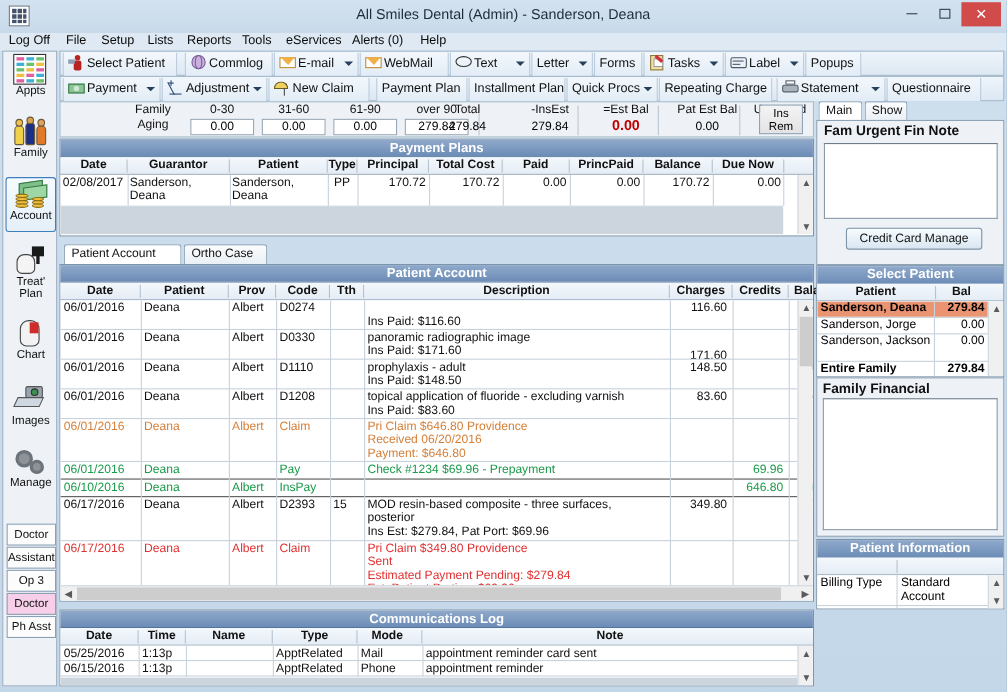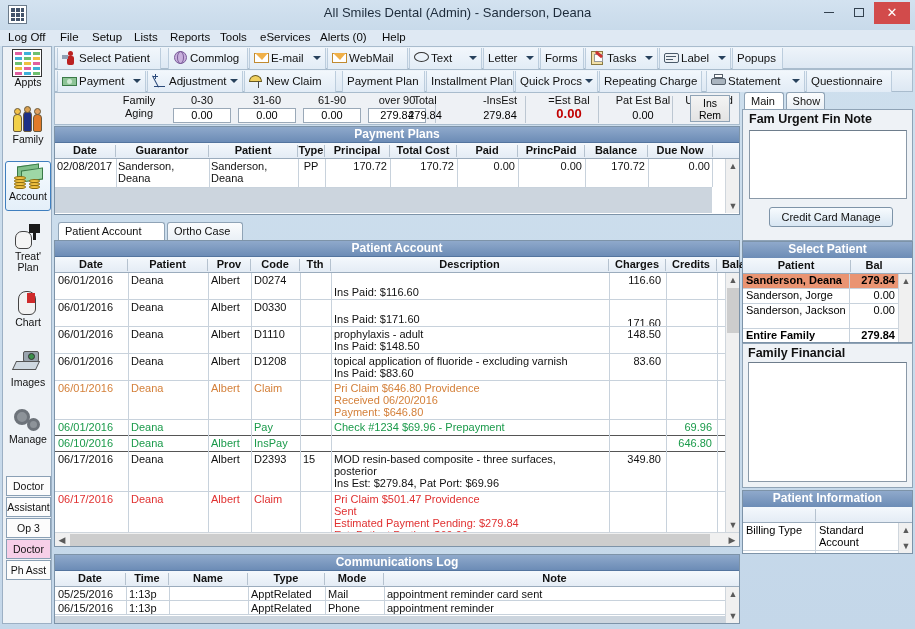--- a/index.html
+++ b/index.html
@@ -381,20 +381,21 @@
         <div class="gcell" style="left: 279px; top: 13px; width: 271px; color: rgb(17, 17, 17);">Ins Paid: $116.60</div>
         <div class="gcell" style="left: 554px; top: 1px; width: 52px; color: rgb(17, 17, 17); text-align: right;">116.60</div>
         <div class="gcell" style="left: 611px; top: 1px; width: 46px; color: rgb(17, 17, 17); text-align: right;"></div>
         <div class="gcell" style="left: 662px; top: 1px; width: 48px; color: rgb(17, 17, 17); text-align: right;">243.10</div>
         <i class="hline" style="top: 26px; width: 670px;"></i>
         <div class="gcell" style="left: 3px; top: 28px; width: 66px; color: rgb(17, 17, 17);">06/01/2016</div>
         <div class="gcell" style="left: 76px; top: 28px; width: 73px; color: rgb(17, 17, 17);">Deana</div>
         <div class="gcell" style="left: 156px; top: 28px; width: 36px; color: rgb(17, 17, 17);">Albert</div>
         <div class="gcell" style="left: 199px; top: 28px; width: 42px; color: rgb(17, 17, 17);">D0330</div>
         <div class="gcell" style="left: 248px; top: 28px; width: 24px; color: rgb(17, 17, 17);"></div>
+        <div class="gcell" style="left: 279px; top: 28px; width: 271px; color: rgb(17, 17, 17);"> panoramic radiographic image</div>
         <div class="gcell" style="left: 279px; top: 40px; width: 271px; color: rgb(17, 17, 17);">Ins Paid: $171.60</div>
         <div class="gcell" style="left: 554px; top: 44px; width: 52px; color: rgb(17, 17, 17); text-align: right;">171.60</div>
         <div class="gcell" style="left: 611px; top: 28px; width: 46px; color: rgb(17, 17, 17); text-align: right;"></div>
         <div class="gcell" style="left: 662px; top: 28px; width: 48px; color: rgb(17, 17, 17); text-align: right;">414.70</div>
         <i class="hline" style="top: 53px; width: 670px;"></i>
         <div class="gcell" style="left: 3px; top: 55px; width: 66px; color: rgb(17, 17, 17);">06/01/2016</div>
         <div class="gcell" style="left: 76px; top: 55px; width: 73px; color: rgb(17, 17, 17);">Deana</div>
         <div class="gcell" style="left: 156px; top: 55px; width: 36px; color: rgb(17, 17, 17);">Albert</div>
         <div class="gcell" style="left: 199px; top: 55px; width: 42px; color: rgb(17, 17, 17);">D1110</div>
         <div class="gcell" style="left: 248px; top: 55px; width: 24px; color: rgb(17, 17, 17);"></div>
@@ -456,21 +457,21 @@
         <div class="gcell" style="left: 279px; top: 204px; width: 271px; color: rgb(17, 17, 17);">Ins Est: $279.84, Pat Port: $69.96</div>
         <div class="gcell" style="left: 554px; top: 180px; width: 52px; color: rgb(17, 17, 17); text-align: right;">349.80</div>
         <div class="gcell" style="left: 611px; top: 180px; width: 46px; color: rgb(17, 17, 17); text-align: right;"></div>
         <div class="gcell" style="left: 662px; top: 180px; width: 48px; color: rgb(17, 17, 17); text-align: right;">279.84</div>
         <i class="hline" style="top: 218px; width: 670px;"></i>
         <div class="gcell" style="left: 3px; top: 220px; width: 66px; color: rgb(224, 49, 49);">06/17/2016</div>
         <div class="gcell" style="left: 76px; top: 220px; width: 73px; color: rgb(224, 49, 49);">Deana</div>
         <div class="gcell" style="left: 156px; top: 220px; width: 36px; color: rgb(224, 49, 49);">Albert</div>
         <div class="gcell" style="left: 199px; top: 220px; width: 42px; color: rgb(224, 49, 49);">Claim</div>
         <div class="gcell" style="left: 248px; top: 220px; width: 24px; color: rgb(224, 49, 49);"></div>
-        <div class="gcell" style="left: 279px; top: 220px; width: 271px; color: rgb(224, 49, 49);">Pri Claim $501.47 Providence</div>
+        <div class="gcell" style="left: 279px; top: 220px; width: 271px; color: rgb(224, 49, 49);">Pri Claim $349.80 Providence</div>
         <div class="gcell" style="left: 279px; top: 232px; width: 271px; color: rgb(224, 49, 49);">Sent</div>
         <div class="gcell" style="left: 279px; top: 244px; width: 271px; color: rgb(224, 49, 49);">Estimated Payment Pending: $279.84</div>
         <div class="gcell" style="left: 279px; top: 256px; width: 271px; color: rgb(224, 49, 49);">Est. Patient Portion: $69.96</div>
         <div class="gcell" style="left: 554px; top: 220px; width: 52px; color: rgb(224, 49, 49); text-align: right;"></div>
         <div class="gcell" style="left: 611px; top: 220px; width: 46px; color: rgb(224, 49, 49); text-align: right;"></div>
         <div class="gcell" style="left: 662px; top: 220px; width: 48px; color: rgb(224, 49, 49); text-align: right;"></div>
         <i class="hline" style="top: 269px; width: 670px;"></i>
         <i class="vline" style="left: 73px; top: 0px; height: 273px;"></i>
         <i class="vline" style="left: 153px; top: 0px; height: 273px;"></i>
         <i class="vline" style="left: 196px; top: 0px; height: 273px;"></i>

